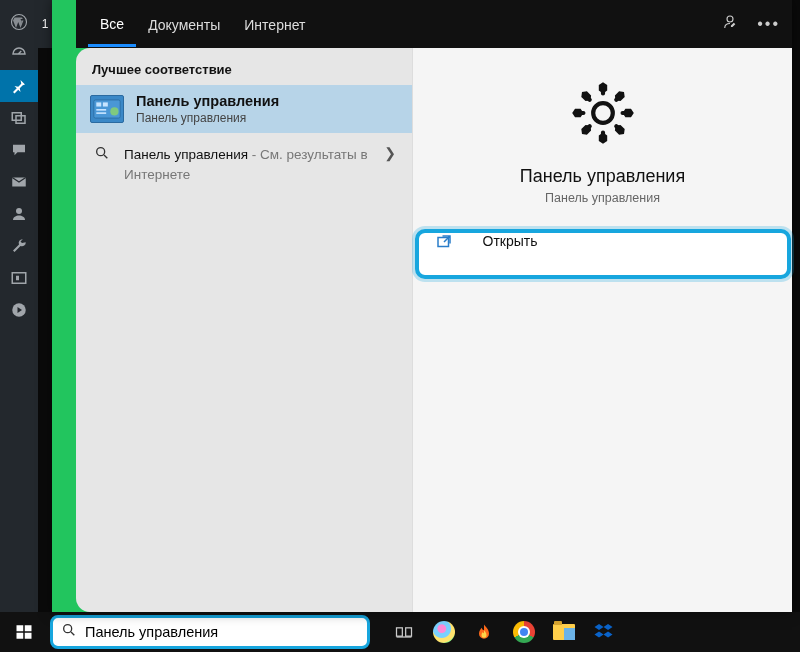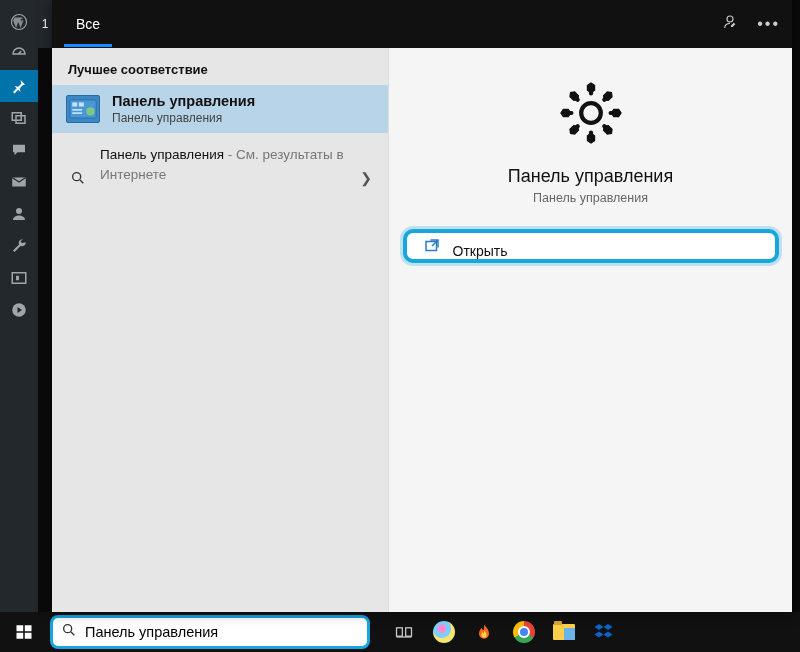--- a/index.html
+++ b/index.html
@@ -34,24 +34,25 @@
     position:absolute; left:38px; top:0; width:14px; height:48px;
     background:#23282d; color:#fff; font-size:12px; z-index:1;
     display:flex; align-items:center; justify-content:center;
   }
 
   
   .search-popup {
     position: absolute;
     left: 52px; top: 0;
     width: 740px; height: 612px;
-    background: #a3a3a3;
+    background: #22c55e;
     display: flex; flex-direction: column;
     box-shadow: 0 0 12px rgba(0,0,0,.5);
     z-index: 2;
+    padding-left: 24px;
   }
 
   .search-tabs {
     height: 48px;
     background: #111;
     display: flex; align-items: center;
     padding: 0 12px;
     position: relative;
   }
   .search-tab {
@@ -61,20 +62,21 @@
     cursor: pointer;
   }
   .search-tab.active { color:#fff; border-bottom: 3px solid #1a8cff; }
   .tab-chevron { font-size: 9px; margin-left:4px; display:inline-block; }
   .tabs-right { position:absolute; right:12px; top:0; height:48px; display:flex; align-items:center; gap:18px; color:#ccc; }
 
   .search-body {
     flex: 1;
     display: flex;
     background: #e6e6e6;
+    border-radius: 14px;
   }
   .col-left {
     width: 336px;
     display:flex; flex-direction:column;
   }
   .section-header {
     font-size: 13px;
     padding: 14px 16px 8px;
     color: #111;
     font-weight: 600;
@@ -91,21 +93,21 @@
     border: 1px solid #2a6aa0;
     border-radius: 2px;
     display:flex; align-items:center; justify-content:center;
   }
   .bm-icon svg { width:28px; height:22px; }
   .bm-texts { display:flex; flex-direction:column; }
   .bm-title { font-size: 14.5px; font-weight:600; color:#111; }
   .bm-sub   { font-size: 12px; color:#444; margin-top:2px; }
 
   .web-result {
-    display:flex; align-items:flex-end;
+    display:flex; align-items:flex-start;
     padding: 12px 16px;
     gap: 12px;
   }
   .wr-icon { width:20px; display:flex; justify-content:center; color:#333; }
   .wr-text { flex:1; font-size:13.5px; color:#111; line-height:1.5; }
   .wr-suffix { color:#777; }
   .wr-chevron { color:#555; font-size:14px; }
 
   .col-right {
     flex:1;
@@ -114,28 +116,28 @@
     display:flex; flex-direction:column; align-items:center;
     padding-top: 30px;
   }
   .detail-icon svg { width:70px; height:70px; }
   .detail-title { font-size:18px; margin-top:14px; color:#111; }
   .detail-sub   { font-size:12.5px; color:#666; margin-top:4px; }
 
   .action-card {
     margin-top: 24px;
     width: 376px;
-    height: 34px;
+    height: 50px;
     background:#fff;
     border: 4px solid #17a6de;
     border-radius: 10px;
     box-shadow: 0 0 0 3px rgba(23,166,222,.25);
-    display:flex; align-items:flex-end;
+    display:flex; align-items:flex-start;
     padding: 0 16px;
-    gap: 12px;
+    gap: 30px;
     cursor:pointer;
   }
   .action-card .ac-icon { color:#2a7dc9; }
   .action-card .ac-label { font-size:14px; color:#111; }
 
   
   .taskbar {
     position:absolute; left:0; bottom:0;
     width:800px; height:40px;
     background:#111;
@@ -239,20 +241,22 @@
         <circle cx="12" cy="12" r="9"></circle>
         <path d="M10 8l6 4-6 4z" fill="#23282d"></path>
       </svg>
     </div>
 </div>
 <div class="left-extra">1</div>
 
 <div class="search-popup">
   <div class="search-tabs">
     <div class="search-tab active">Все</div>
+    <div class="search-tab">Документы</div>
+    <div class="search-tab">Интернет</div>
     <div class="tabs-right">
       <span><svg width="18" height="18" viewBox="0 0 24 24" fill="none" stroke="currentColor" stroke-width="1.5">
             <circle cx="12" cy="8" r="4"></circle>
             <path d="M5 20c0-4 3-6 7-6"></path>
             <path d="M17 14l1 1-3 3h-1v-1z"></path>
           </svg></span>
       <span style="letter-spacing:2px;">•••</span>
     </div>
   </div>
 

